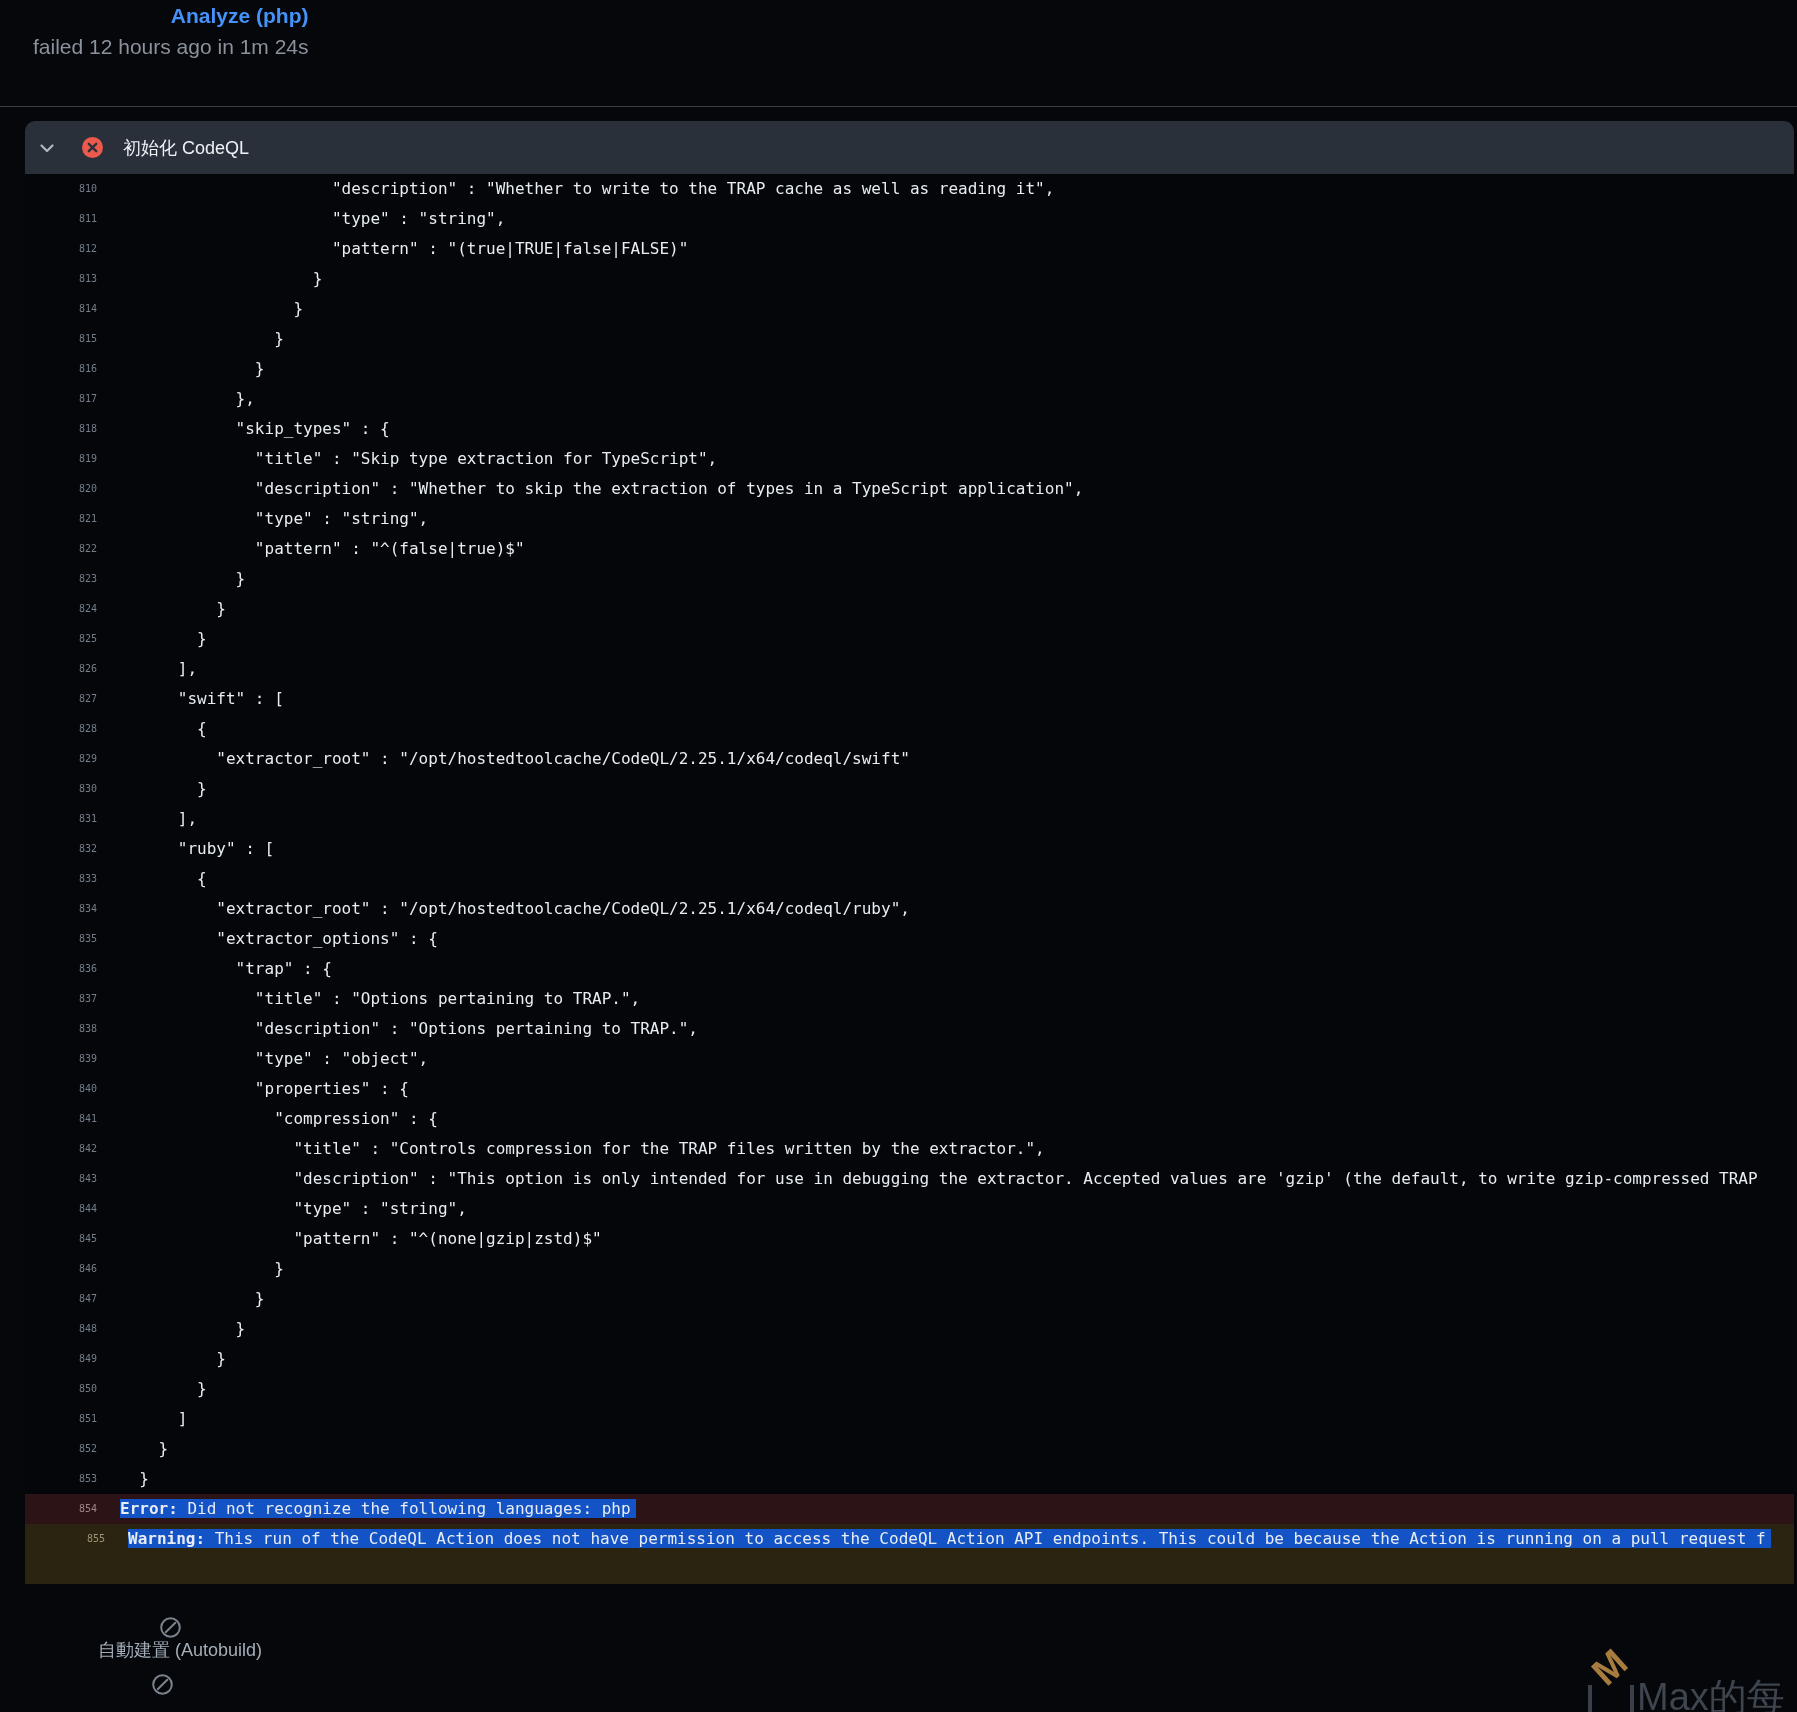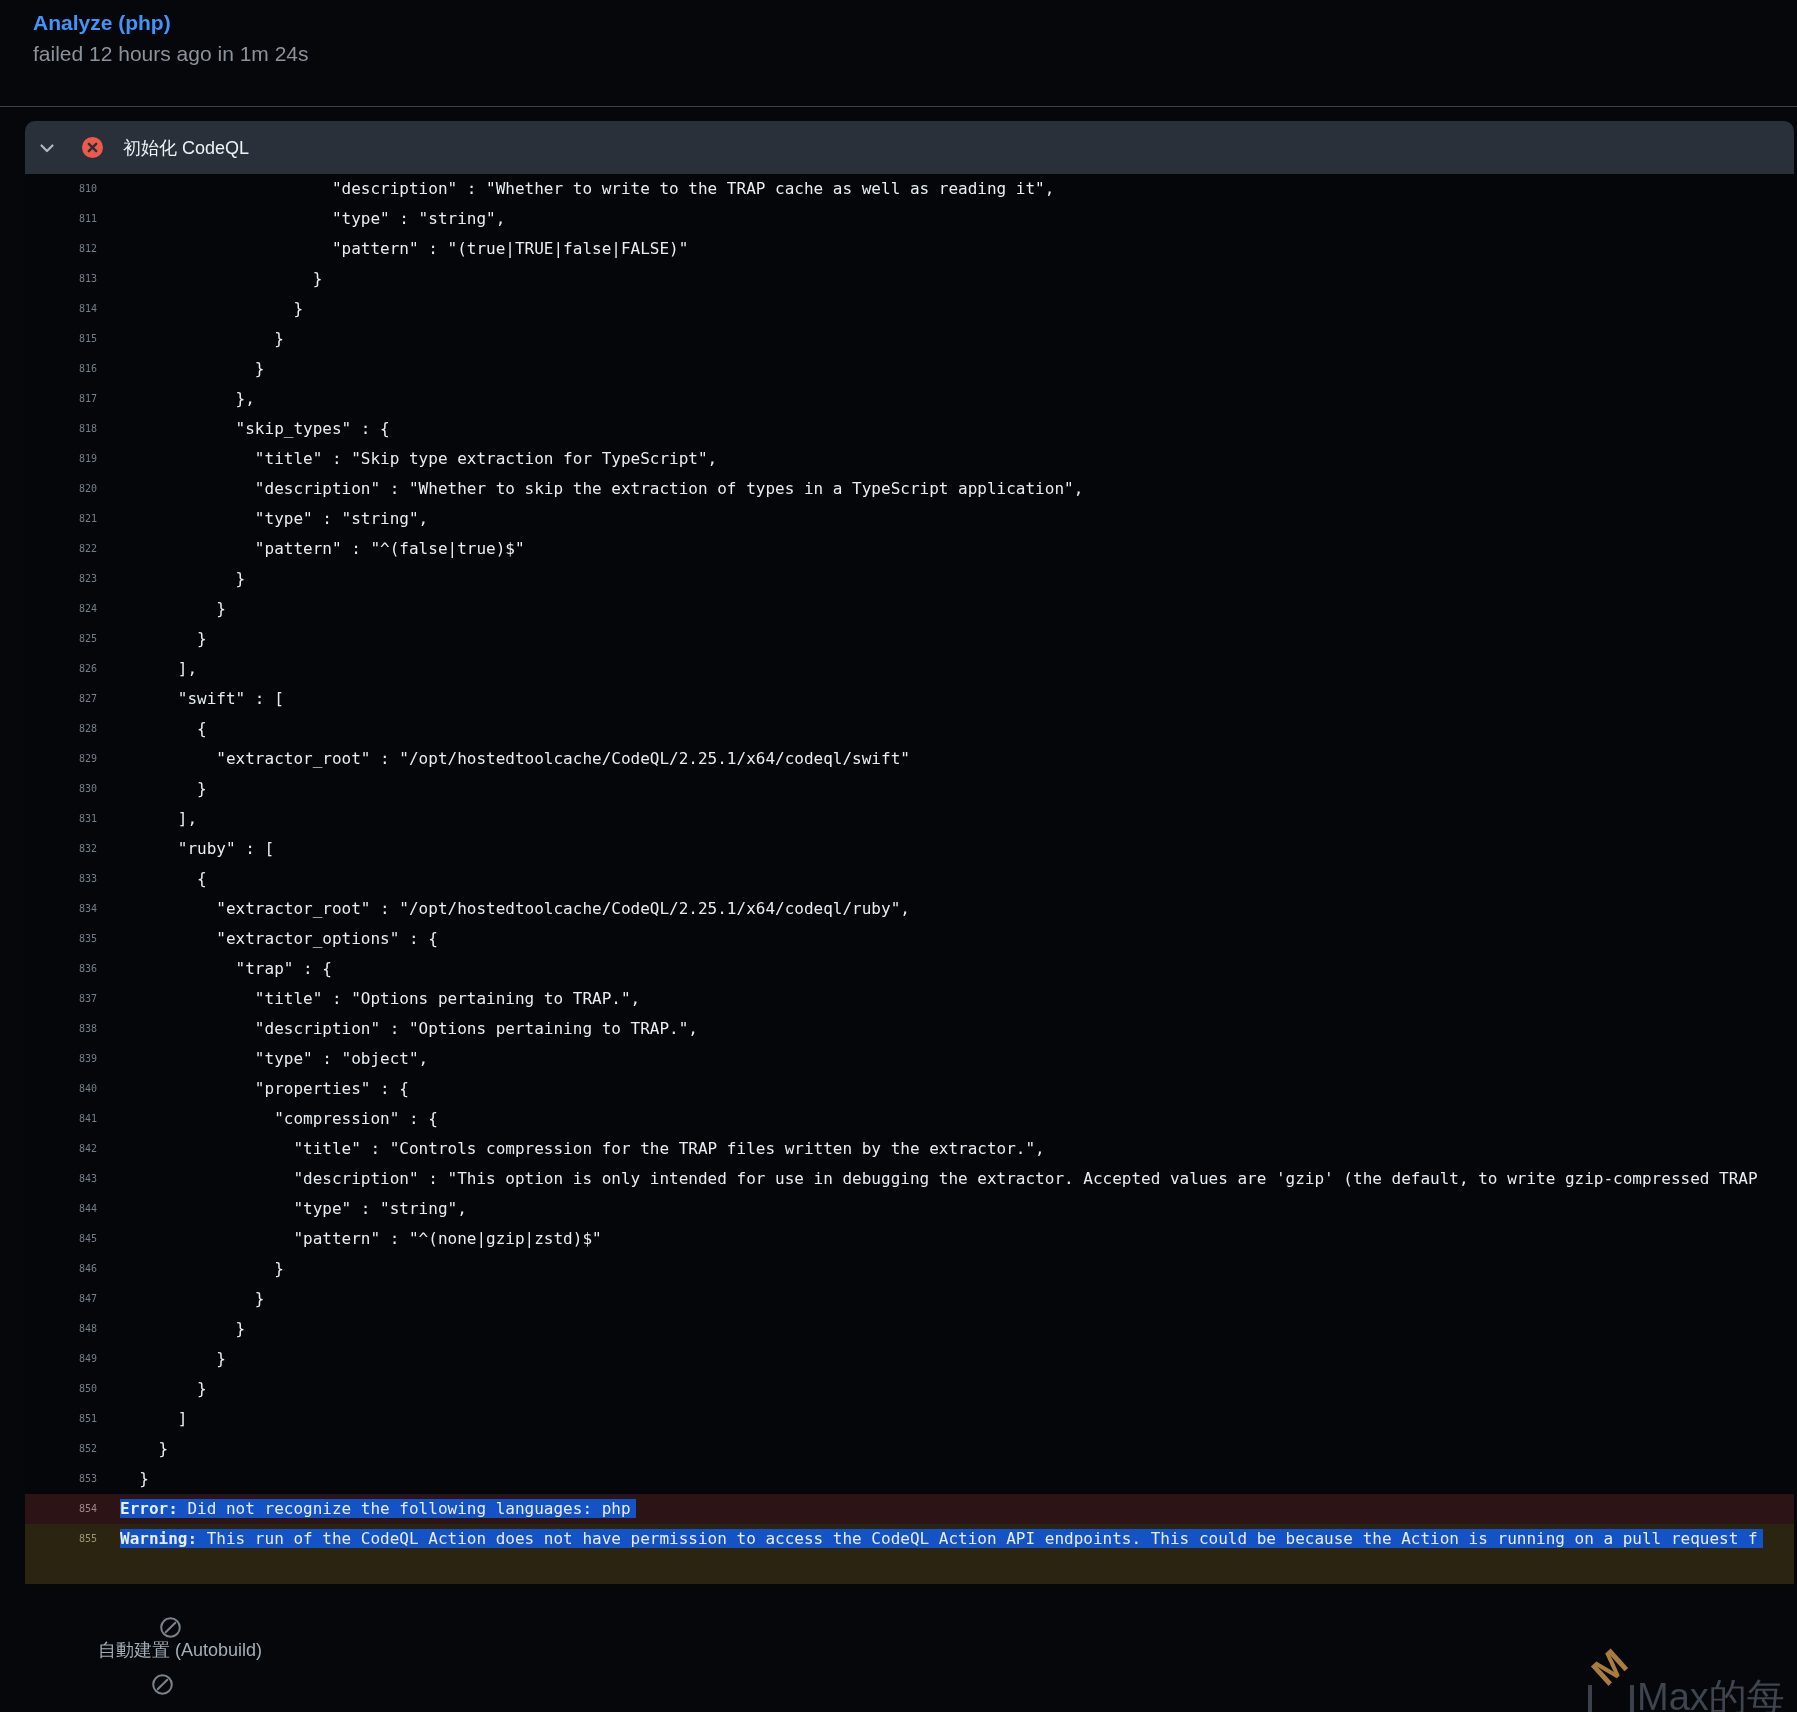--- a/index.html
+++ b/index.html
@@ -1,37 +1,37 @@
 <!DOCTYPE html>
 <html><head>
 <meta charset="utf-8">
 <style>
   html,body{margin:0;padding:0;background:#05070b;overflow:hidden;}
   body{width:1797px;height:1712px;position:relative;font-family:"Liberation Sans",sans-serif;}
 
   
-  .job-header{position:absolute;left:33px;top:11px;}
+  .job-header{position:absolute;left:33px;top:4px;text-align:right;}
   .job-title{color:#4493f8;font-size:21px;font-weight:bold;line-height:24px;}
   .job-subtitle{color:#8b929c;font-size:21px;margin-top:7px;}
   .top-divider{position:absolute;left:0;top:106px;width:100%;height:1px;background:#3a414b;}
 
   
   .log-card{position:absolute;left:25px;top:121px;width:1769px;overflow:hidden;}
   .step-bar{height:53px;background:#2a303a;border-radius:10px 10px 0 0;display:flex;align-items:center;cursor:pointer;}
   .chev{margin-left:13px;width:18px;height:18px;display:flex;align-items:center;justify-content:center;}
   .xcirc{margin-left:26px;width:21px;height:21px;}
   .step-name{margin-left:20px;color:#eef2f6;font-size:18px;}
 
   .log-body{background:#04060a;font-family:"DejaVu Sans Mono","Liberation Mono",monospace;font-size:16px;color:#e8edf3;}
   .row{display:flex;height:30px;line-height:30px;white-space:pre;}
   .ln{width:72px;flex:0 0 72px;text-align:right;color:#767e88;font-size:10px;cursor:pointer;user-select:none;}
   .code{padding-left:23px;white-space:pre;}
   .row.err{background:#2c1316;}
   .row.err .ln{color:#a08688;}
-  .row.warn{background:#2b2410;}
+  .row.warn{background:#2b2410;padding-left:8px;}
   .row.warn .ln{color:#9c9577;}
   .sel{background:#1353c5;padding-right:5px;}
   .code b{font-weight:bold;}
   .loglink{color:#ffffff;text-decoration:underline;cursor:pointer;}
 
   
   .skip-step{position:absolute;left:79px;display:flex;align-items:center;flex-direction:column;}
   .skip-ico{width:21px;height:21px;flex:0 0 21px;}
   .skip-label{margin-left:19px;color:#a4aeb8;font-size:18px;}
 

